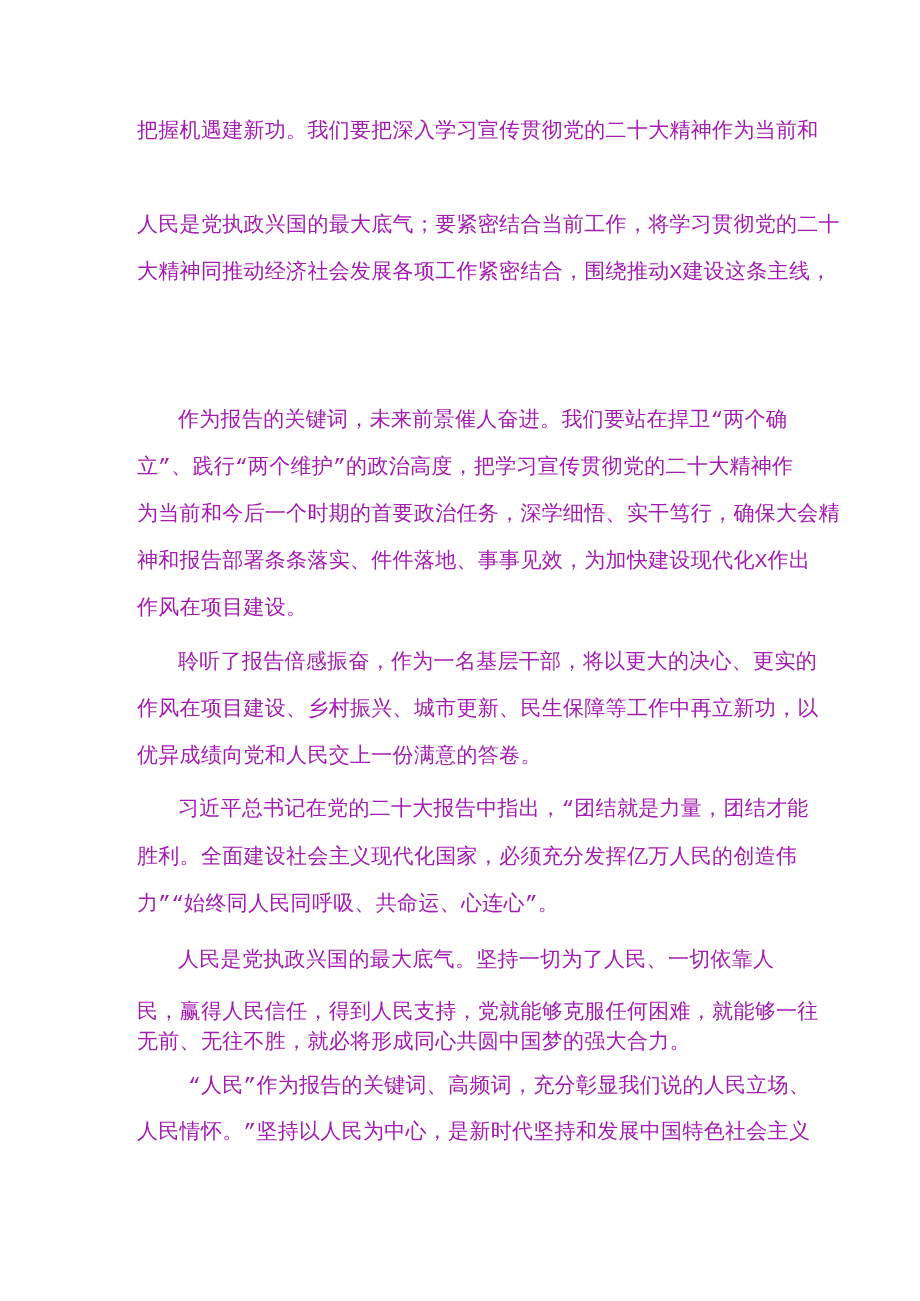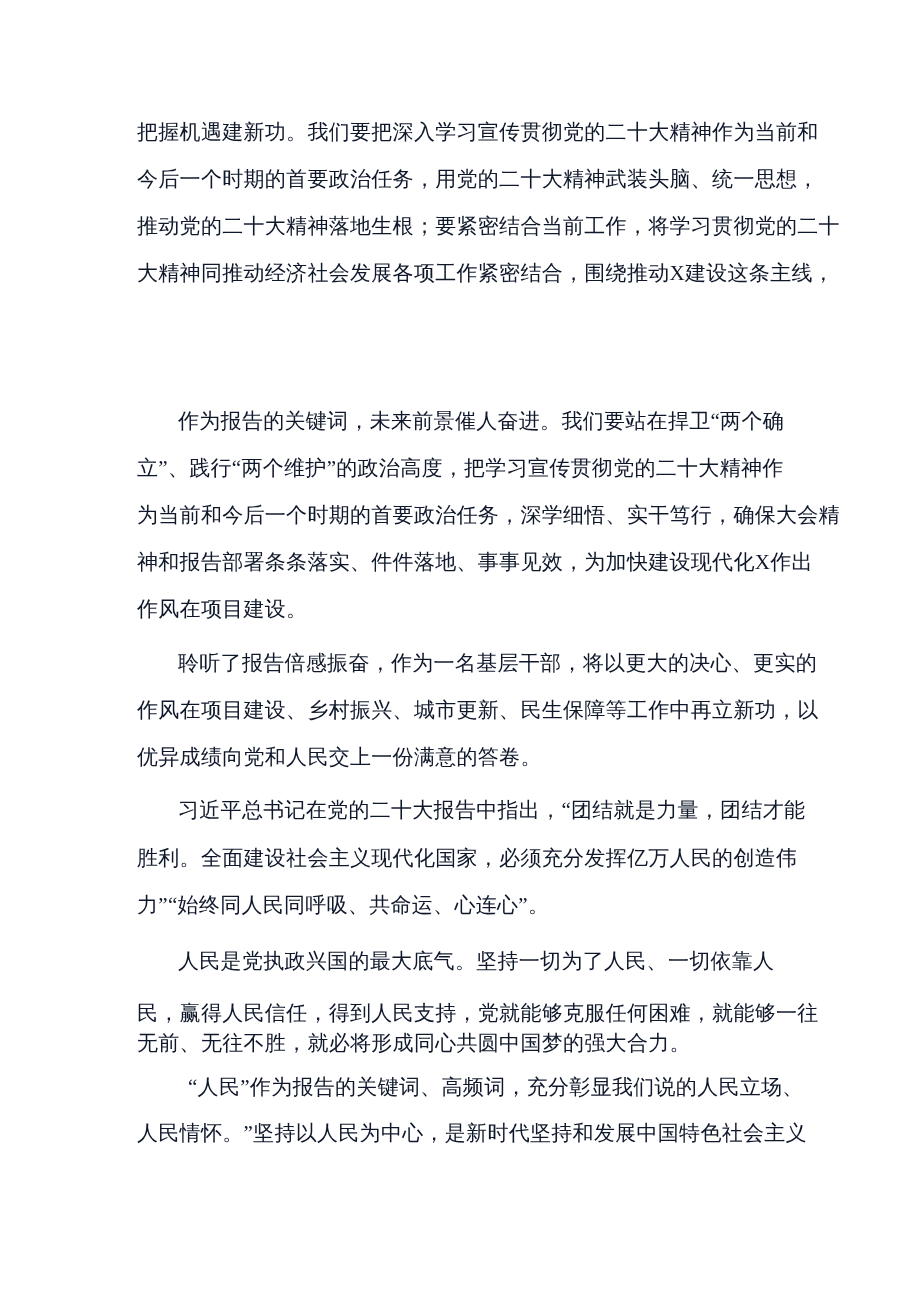--- a/index.html
+++ b/index.html
@@ -1,42 +1,41 @@
 <!DOCTYPE html>
 <html><head>
   <meta charset="utf-8">
   <style>
     html, body { margin: 0; padding: 0; background: #ffffff; }
     body { width: 920px; height: 1301px; position: relative; overflow: hidden; }
     .page {
       position: absolute; left: 0; top: 0; width: 828px; height: 1301px;
       background: #ffffff;
-      font-family: Liberation Serif, serif;
-      color: #0f172a;
+      font-family: Liberation Mono, monospace;
+      color: #a21caf;
     }
     .line {
       position: absolute;
       left: 137px;
       width: 680px;
       font-size: 21px;
       line-height: 26px;
       white-space: nowrap;
       letter-spacing: 0.3px;
     }
     .indent { left: 178px; }
     .indent2 { left: 188px; }
   </style>
 </head>
 <body>
 
 <div class="page">
 
   <div class="line" style="top:119px;">把握机遇建新功。我们要把深入学习宣传贯彻党的二十大精神作为当前和</div>
-  <div class="line" style="top:166px;">今后一个时期的首要政治任务，用党的二十大精神武装头脑、统一思想，</div>
-  <div class="line" style="top:213px;">推动党的二十大精神落地生根；要紧密结合当前工作，将学习贯彻党的二十</div>
+  <div class="line" style="top:213px;">人民是党执政兴国的最大底气；要紧密结合当前工作，将学习贯彻党的二十</div>
   <div class="line" style="top:260px;">大精神同推动经济社会发展各项工作紧密结合，围绕推动X建设这条主线，</div>
 
   <div class="line indent" style="top:408px;">作为报告的关键词，未来前景催人奋进。我们要站在捍卫“两个确</div>
   <div class="line" style="top:455px;">立”、践行“两个维护”的政治高度，把学习宣传贯彻党的二十大精神作</div>
   <div class="line" style="top:502px;">为当前和今后一个时期的首要政治任务，深学细悟、实干笃行，确保大会精</div>
   <div class="line" style="top:549px;">神和报告部署条条落实、件件落地、事事见效，为加快建设现代化X作出</div>
   <div class="line" style="top:596px;">作风在项目建设。</div>
 
   <div class="line indent" style="top:650px;">聆听了报告倍感振奋，作为一名基层干部，将以更大的决心、更实的</div>
   <div class="line" style="top:697px;">作风在项目建设、乡村振兴、城市更新、民生保障等工作中再立新功，以</div>

